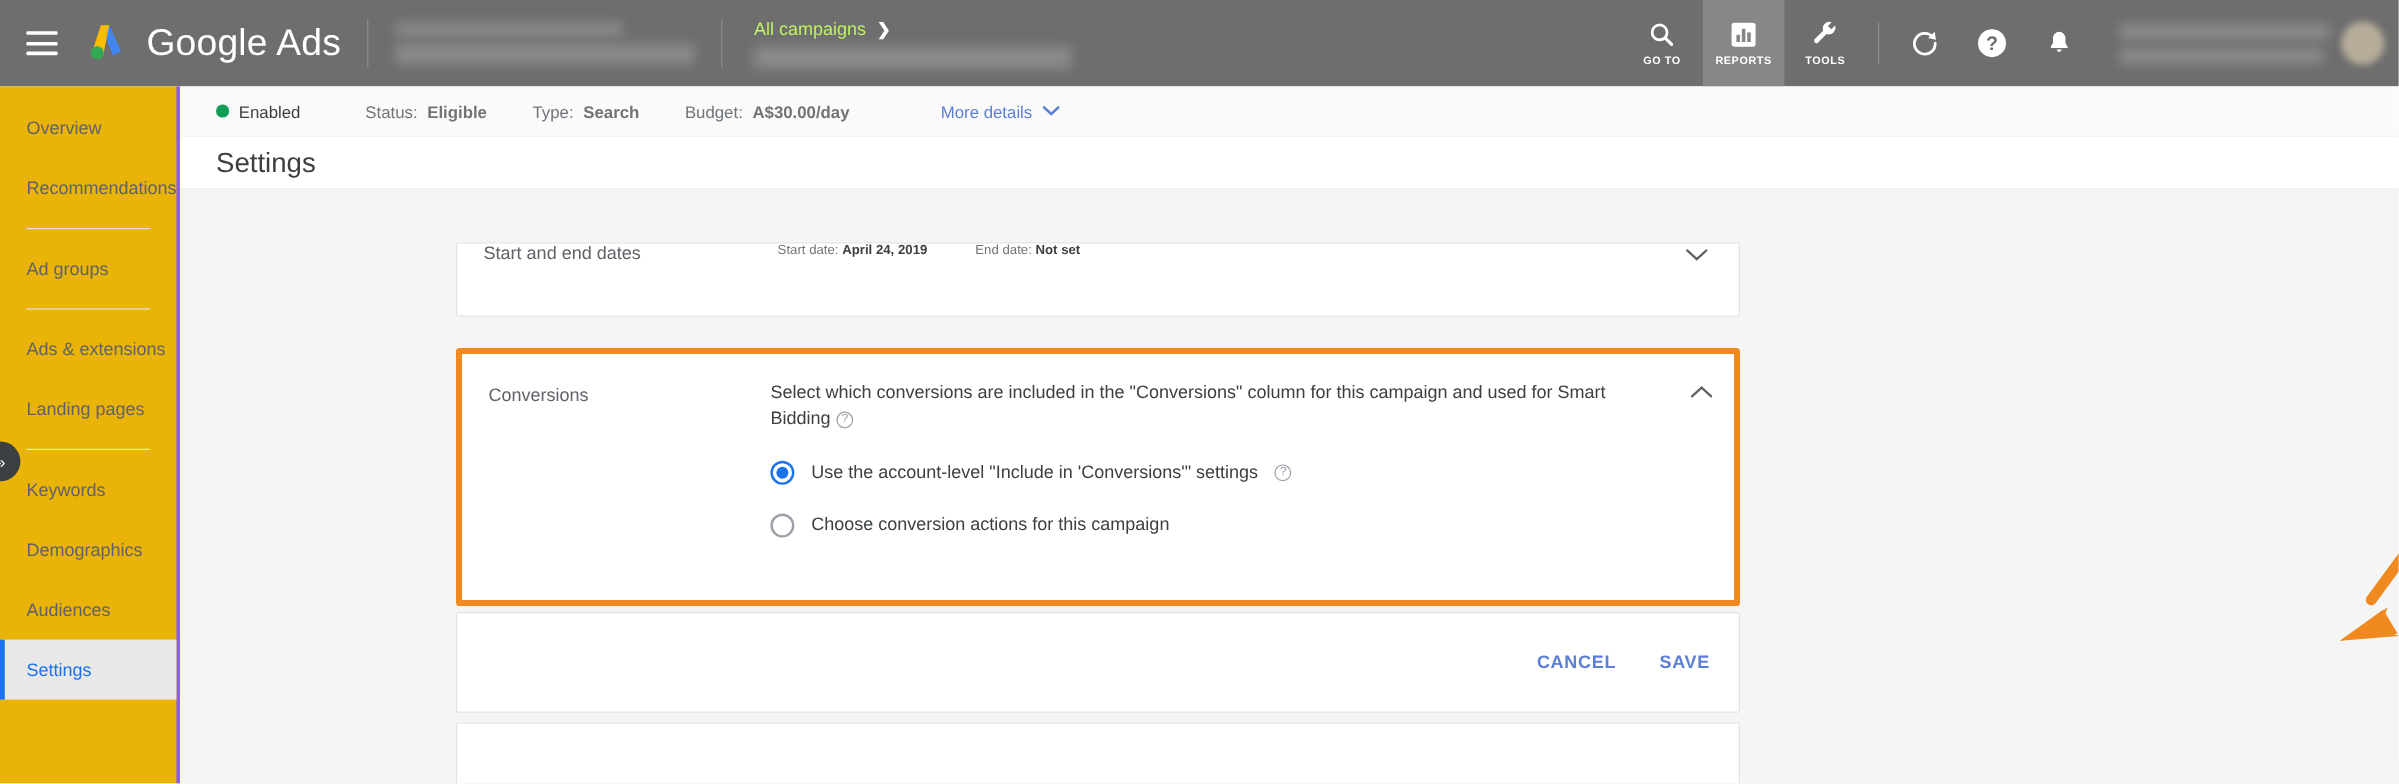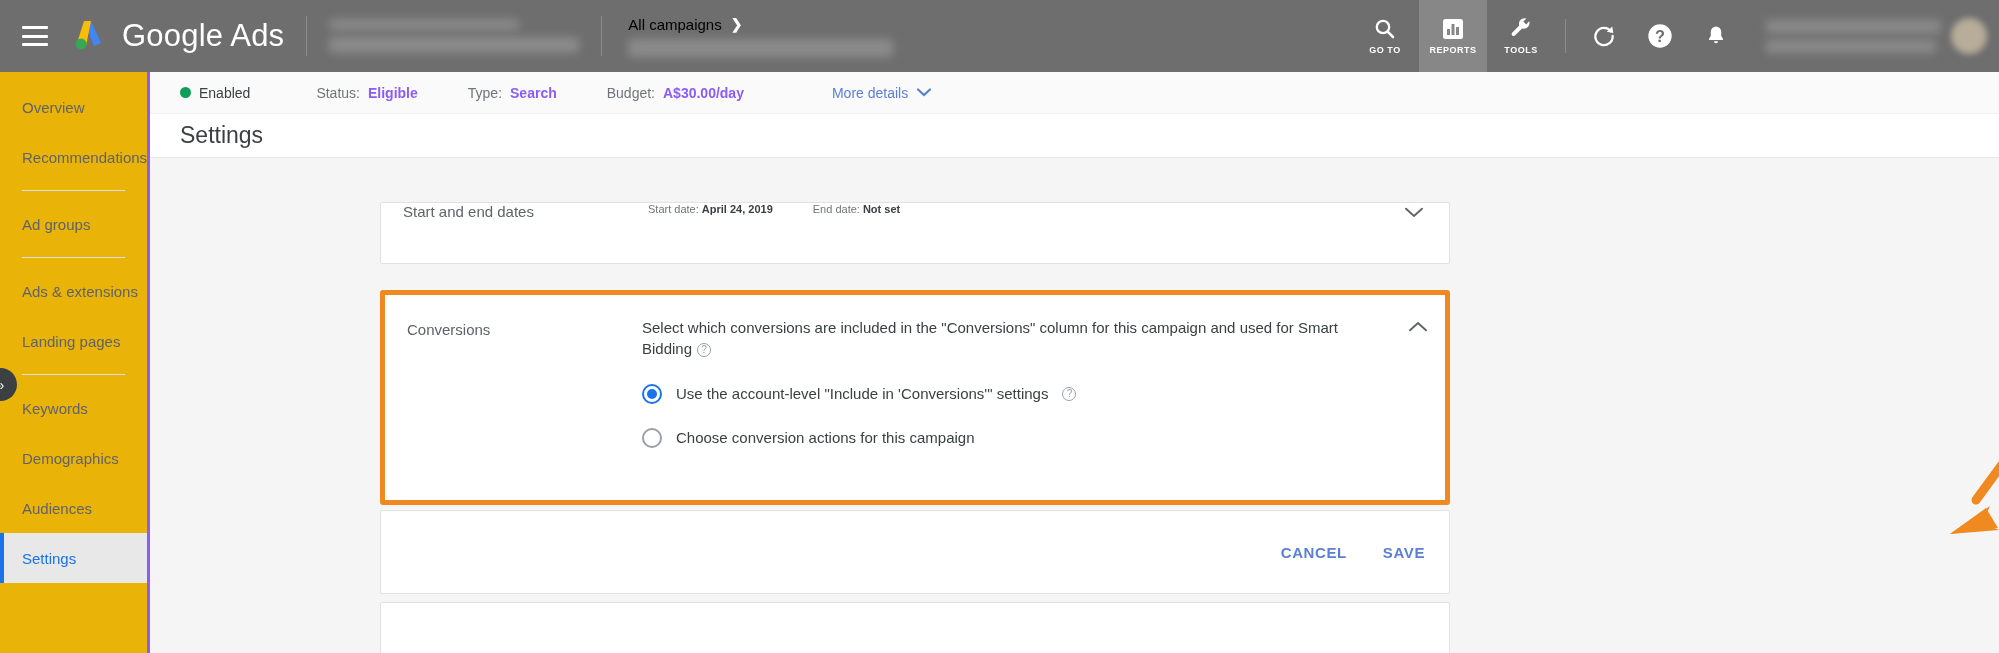--- a/index.html
+++ b/index.html
@@ -24,21 +24,21 @@
   .hamburger span { display: block; height: 3px; background: #ffffff; border-radius: 1px; }
   .logo-wrap { display: flex; align-items: center; gap: 14px; }
   .brand-name { color: #ffffff; font-size: 31px; font-weight: 400; letter-spacing: .2px; }
   .vsep { width: 1px; height: 40px; background: #8d8d8d; margin: 0 22px; }
 
   .blur-block { background: #8b8b8b; filter: blur(5px); border-radius: 3px; }
   .acct-col { display: flex; flex-direction: column; gap: 7px; }
 
   .breadcrumbs { display: flex; flex-direction: column; gap: 6px; margin-left: 4px; }
   .crumb-top { display: flex; align-items: center; gap: 9px; }
-  .crumb-text { color: #000000; font-size: 15px; font-weight: 500; }
+  .crumb-text { color: #bef264; font-size: 15px; font-weight: 500; }
   .crumb-arrow { color: #ffffff; font-size: 14px; font-weight: 700; }
 
   .spacer { flex: 1 1 auto; }
 
   .tool { display: flex; flex-direction: column; align-items: center; justify-content: center;
     width: 68px; height: 72px; cursor: pointer; gap: 4px; }
   .tool.active { background: #878787; }
   .tool-label { color: #ffffff; font-size: 9px; font-weight: 700; letter-spacing: .5px; }
   .tool svg { display: block; }
   .icon-btn { width: 56px; height: 72px; display: flex; align-items: center; justify-content: center; cursor: pointer; }
@@ -62,25 +62,25 @@
   .nav-divider { height: 1px; background: #e0e0e0; margin: 8px 22px; }
   .expander {
     position: absolute; left: -16px; top: 296px; width: 33px; height: 33px; border-radius: 50%;
     background: #3c4043; color: #ffffff; display: flex; align-items: center; justify-content: center;
     font-size: 14px; cursor: pointer; z-index: 6;
   }
 
   
   .status-strip {
     position: absolute; top: 72px; left: 150px; width: 1849px; height: 42px;
-    background: #fafafa; display: flex; align-items: center; gap: 12px; padding-left: 30px;
+    background: #fafafa; display: flex; align-items: center; gap: 0; padding-left: 30px;
     border-bottom: 1px solid #f0f0f0;
   }
   .st-item { font-size: 14px; color: #70757a; display: flex; align-items: center; gap: 8px; }
-  .st-item b { color: #8b5cf6; font-weight: 700; }
+  .st-item b { color: #737373; font-weight: 700; }
   .green-dot { width: 11px; height: 11px; border-radius: 50%; background: #0f9d58; display: inline-block; }
   .st-enabled { color: #3c4043; font-weight: 400; }
   .more-details { color: #5b7fd4; font-size: 14px; display: flex; align-items: center; gap: 9px; cursor: pointer; }
 
   .page-title-bar {
     position: absolute; top: 114px; left: 150px; width: 1849px; height: 44px;
     background: #ffffff; display: flex; align-items: center; padding-left: 30px;
     border-bottom: 1px solid #e8e8e8;
   }
   .page-title { font-size: 23px; color: #3c4043; font-weight: 400; }

